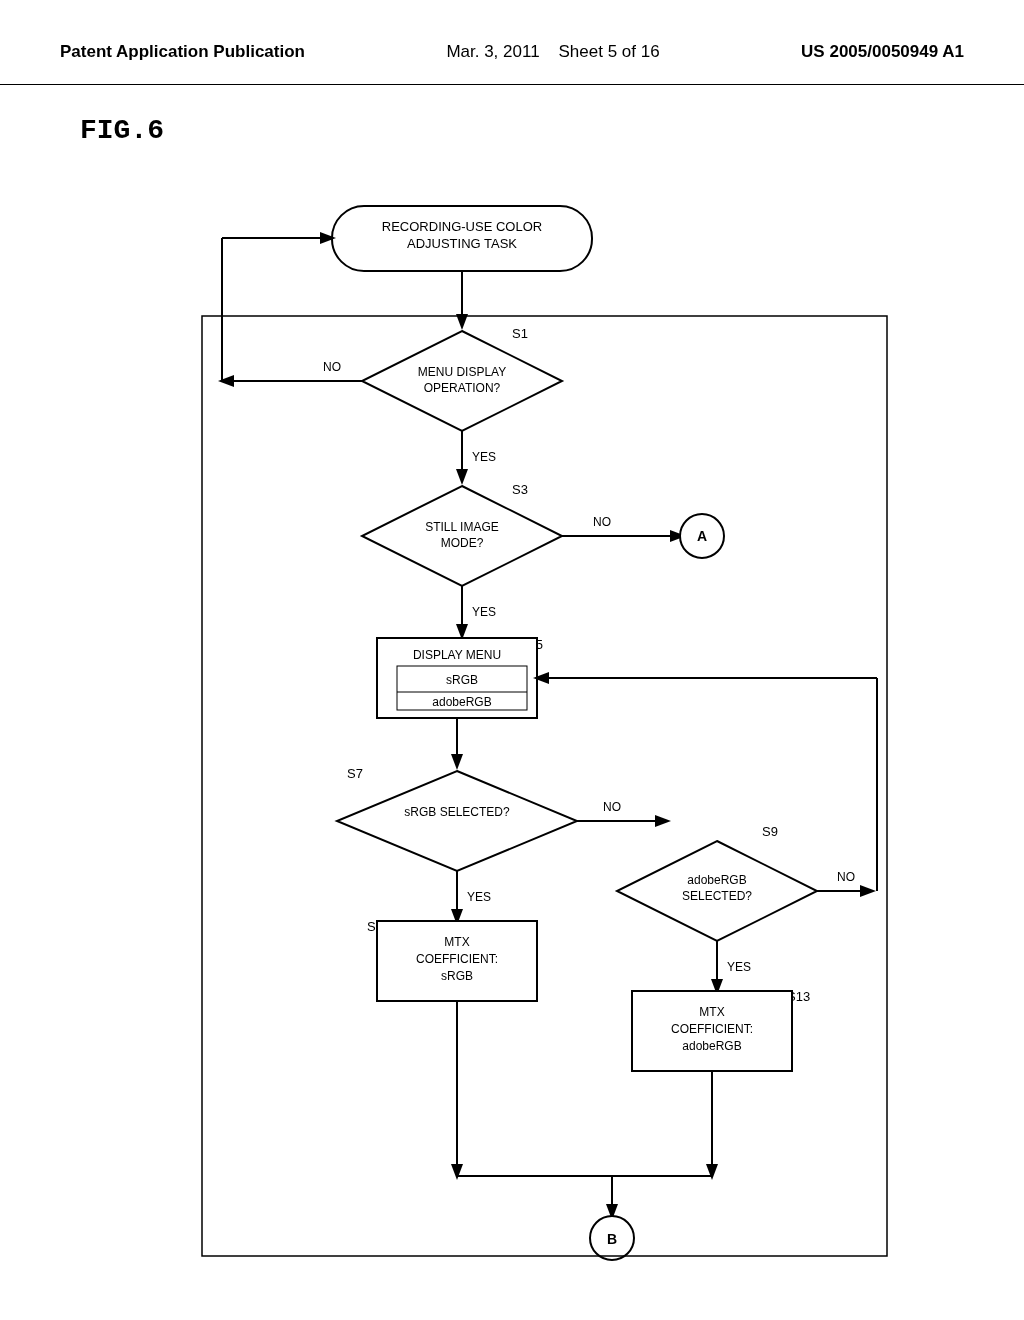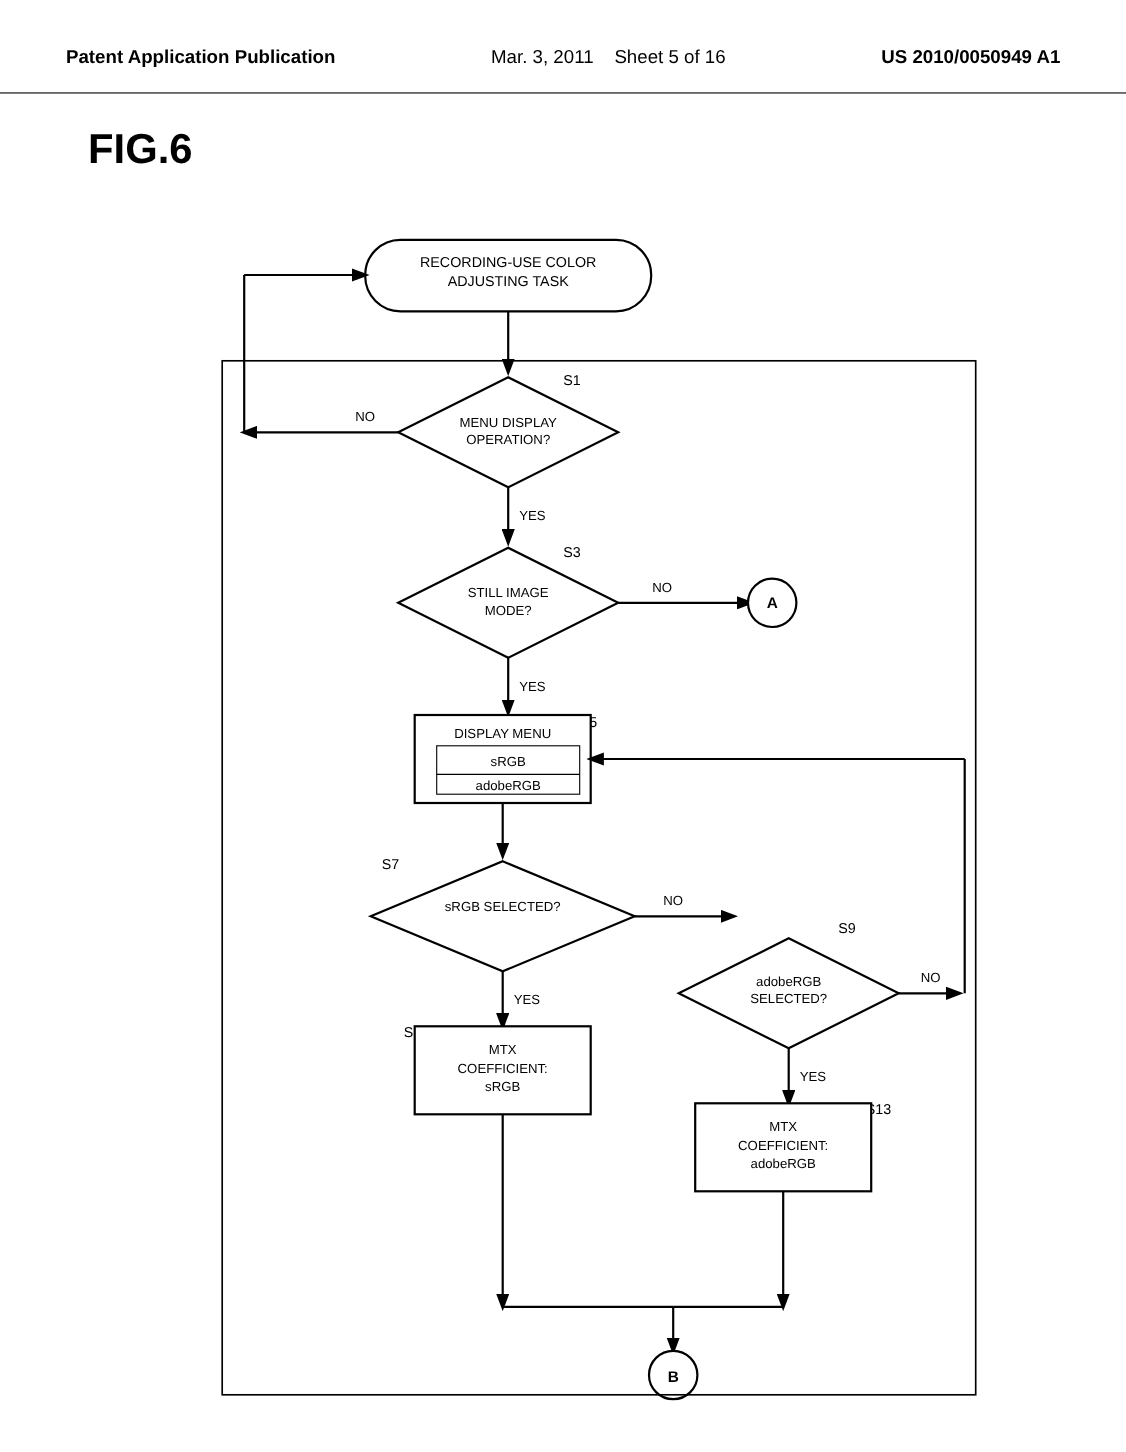--- a/index.html
+++ b/index.html
@@ -27,23 +27,24 @@
       font-size: 17px;
       line-height: 1.4;
     }
     .header-right {
       font-size: 17px;
       font-weight: bold;
       text-align: right;
       line-height: 1.4;
     }
     .fig-label {
-      font-size: 38px;
+      font-size: 28px;
       font-weight: bold;
       margin: 30px 0 10px 80px;
+      font-family: Liberation Mono, monospace;
     }
     .diagram-area {
       display: flex;
       justify-content: center;
       align-items: center;
       padding: 20px 0;
       position: relative;
     }
     svg {
       overflow: visible;
@@ -54,21 +55,21 @@
   </style>
 </head>
 <body>
 
 <div class="header">
   <div class="header-left">Patent Application Publication</div>
   <div class="header-center">
     <span>Mar. 3, 2011</span>&nbsp;&nbsp;&nbsp;
     <span>Sheet 5 of 16</span>
   </div>
-  <div class="header-right">US 2010/0050949 A1</div>
+  <div class="header-right">US 2005/0050949 A1</div>
 </div>
 
 <div class="fig-label">FIG.6</div>
 
 <div class="diagram-area">
   <svg width="780" height="1100" viewBox="0 0 780 1100">
 
     <rect x="210" y="30" width="260" height="65" rx="32" ry="32" fill="white" stroke="black" stroke-width="2"></rect>
     <text x="340" y="55" text-anchor="middle" font-size="13" font-weight="normal">RECORDING-USE COLOR</text>
     <text x="340" y="72" text-anchor="middle" font-size="13">ADJUSTING TASK</text>

